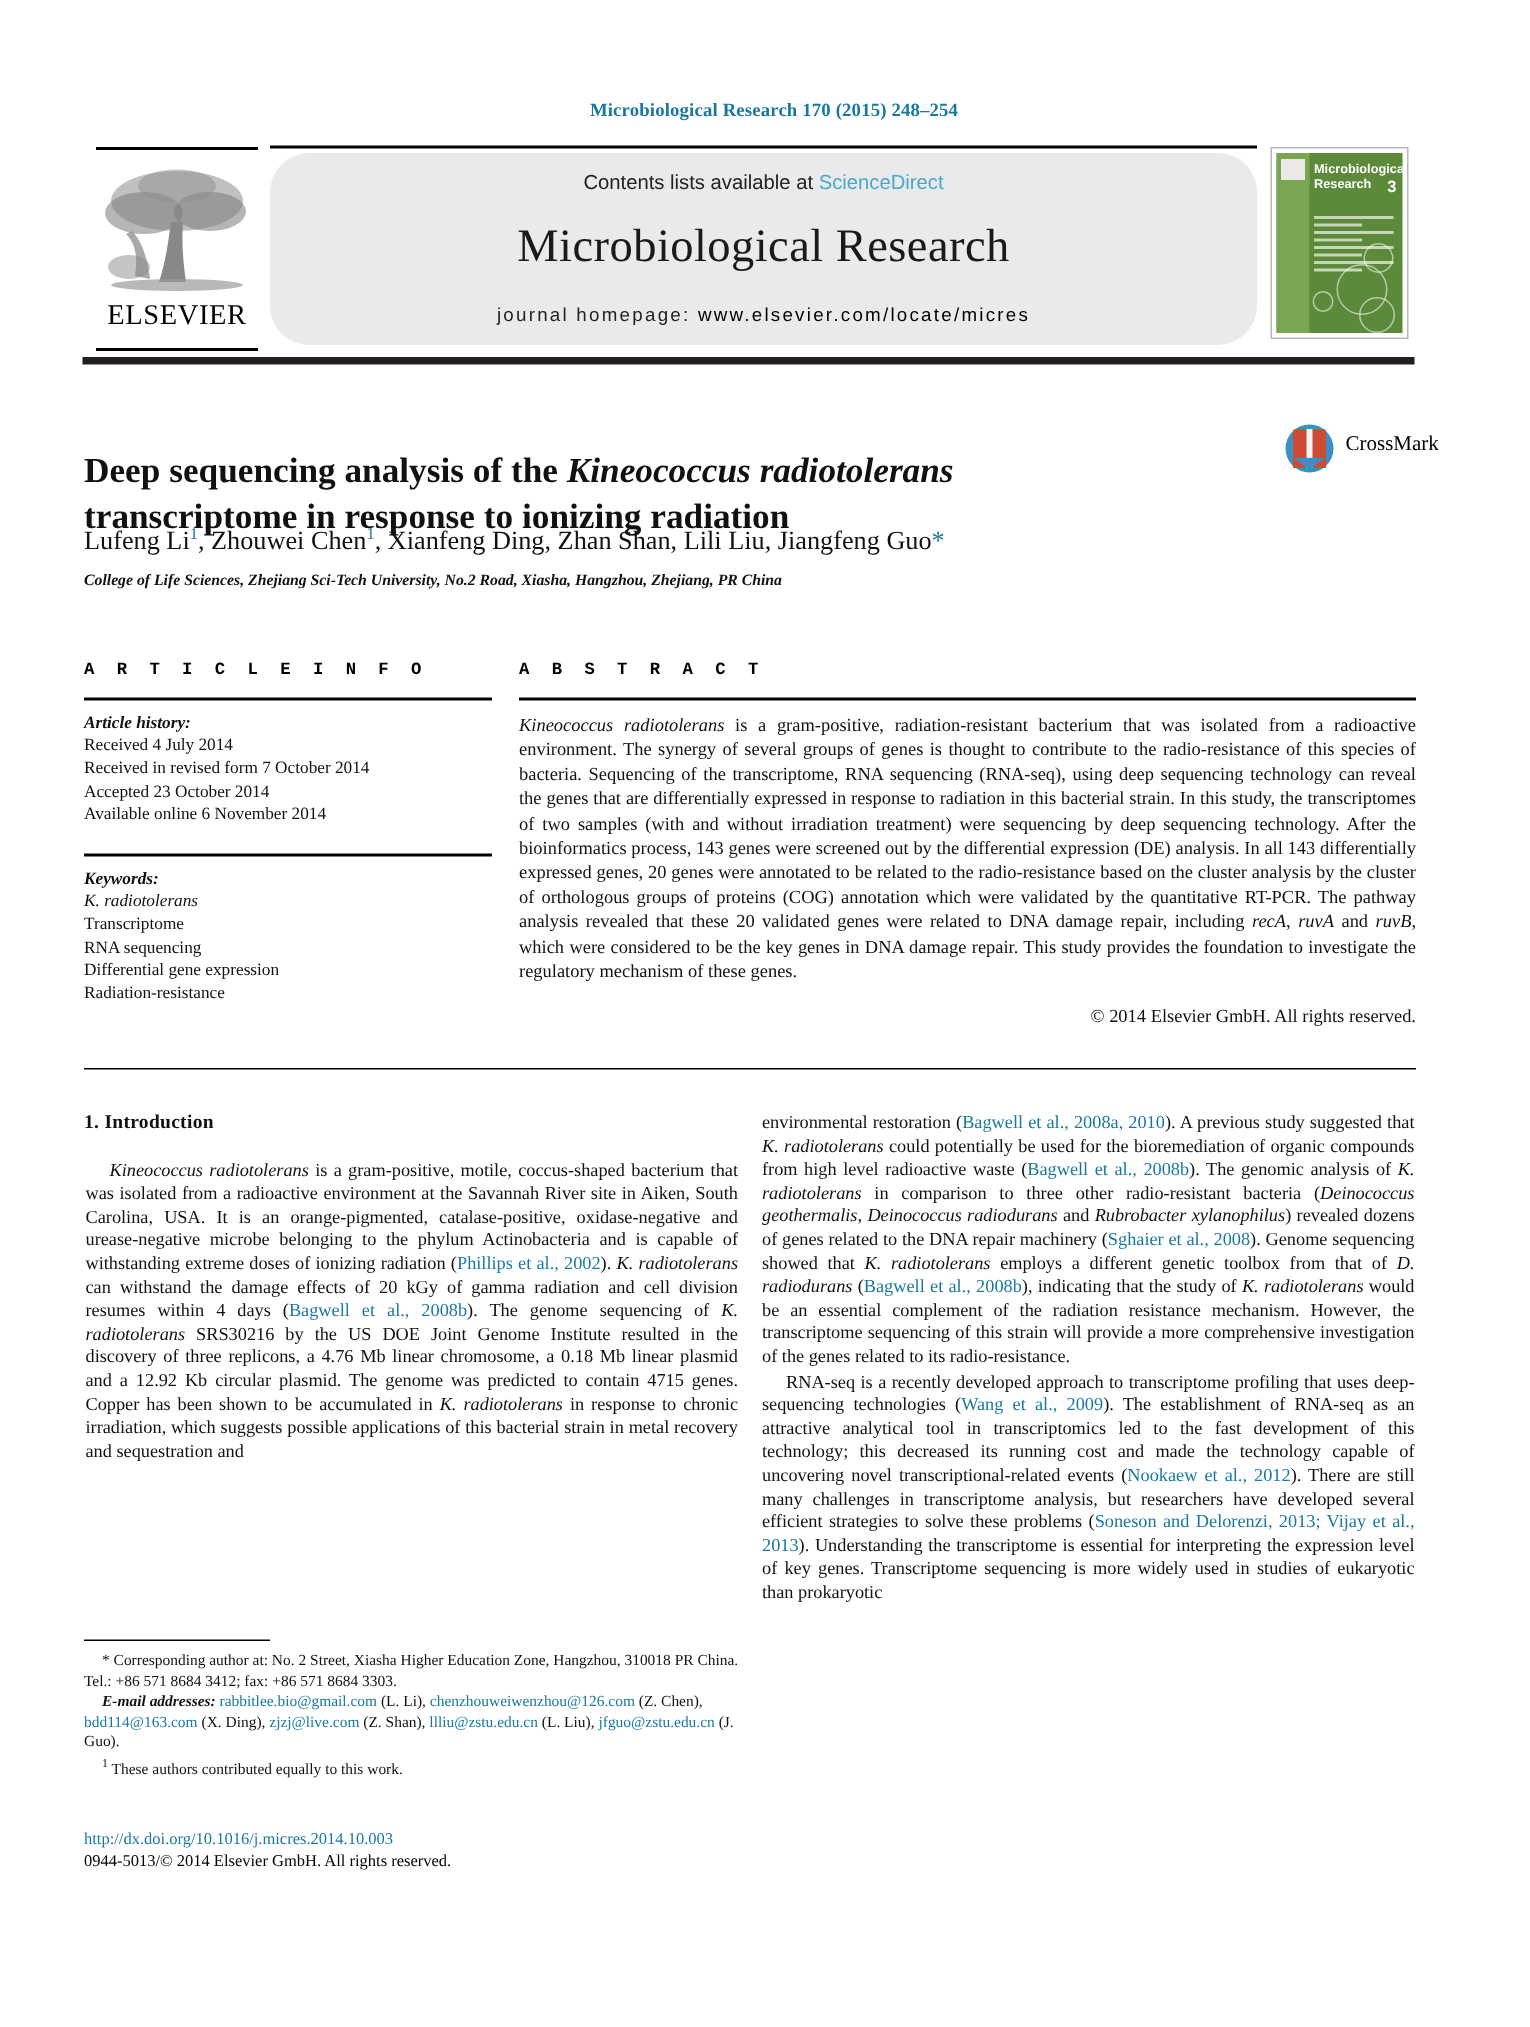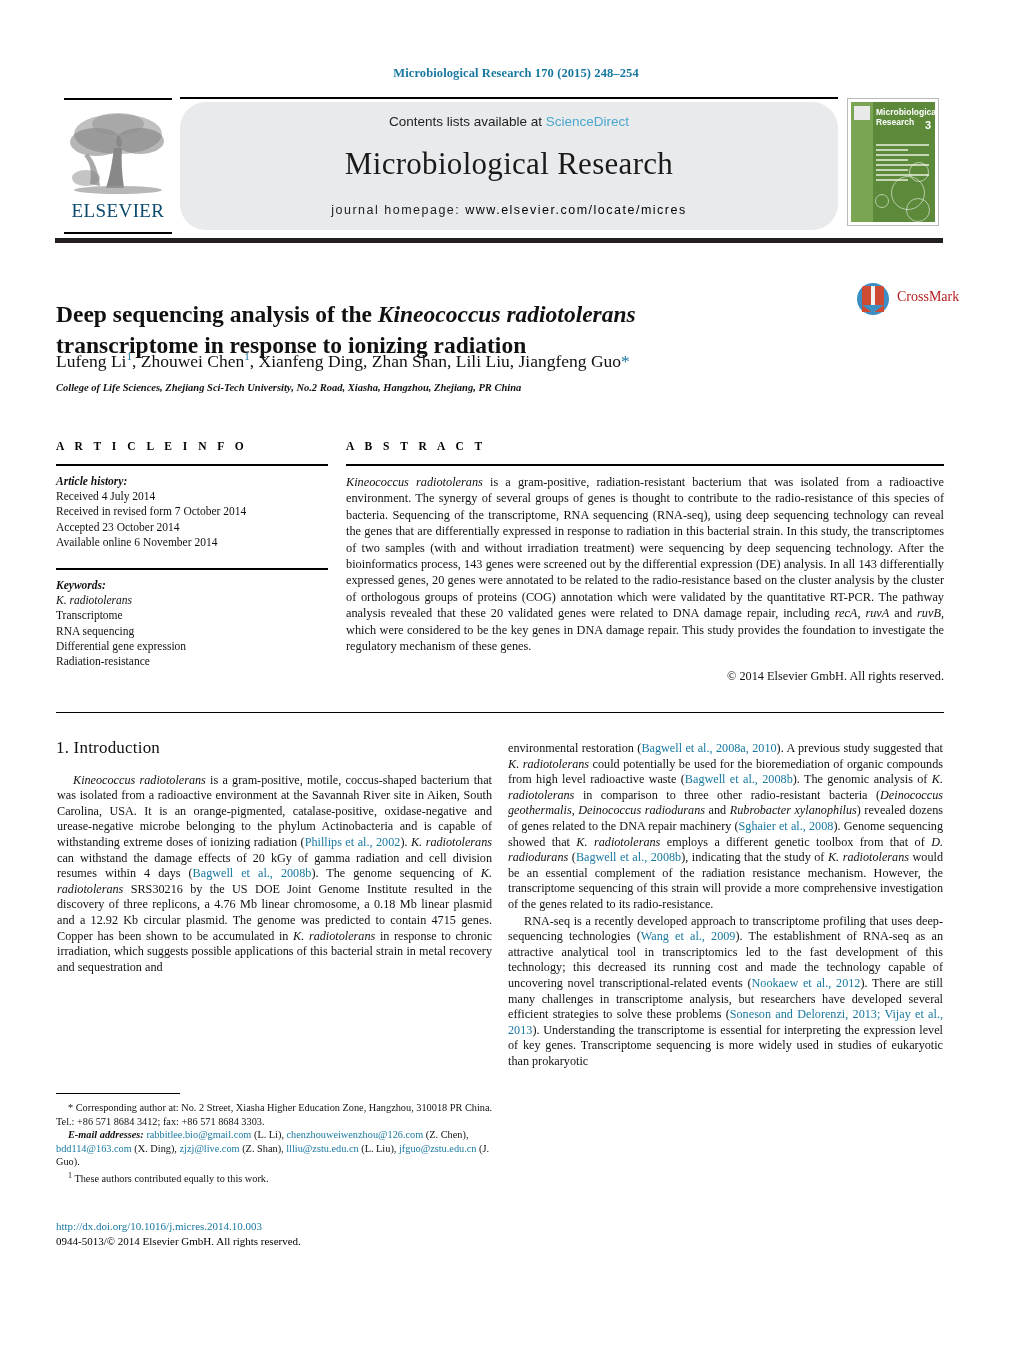--- a/index.html
+++ b/index.html
@@ -63,21 +63,21 @@
   
   .elsevier {
     position: absolute; left: 58px; top: 98px; width: 122px; height: 136px;
   }
   .elsevier .eline-top { position:absolute; left:6px; top:0; width:108px; height:2px; background:#000; }
   .elsevier .eline-bot { position:absolute; left:6px; bottom:0; width:108px; height:2px; background:#000; }
   .elsevier .tree { position:absolute; left:8px; top:10px; width:104px; height:92px; }
   .elsevier .word {
     position:absolute; left:6px; top:102px; width:108px;
     text-align:center; font-family:"Liberation Serif", serif;
-    font-size:19px; color:#0c4a6e; letter-spacing:.4px;
+    font-size:19px; color:#000000; letter-spacing:.4px;
   }
 
   
   .cover {
     position: absolute; left: 847px; top: 98px; width: 92px; height: 128px;
     border: 1px solid #b9b9b9; background: #fff; padding: 3px;
   }
   .cover-inner { position: relative; width: 100%; height: 100%; background: #5c8a3a; overflow: hidden; }
   .cov-left { position:absolute; left:0; top:0; width:22px; height:100%; background:#7aa653; }
   .cov-logo { position:absolute; left:3px; top:4px; width:16px; height:14px; background:#e9e9e9; }
@@ -121,26 +121,26 @@
     position:absolute; left:5px; top:3px; width:22px; height:26px; background:#cf4a33;
     border-radius: 2px 2px 0 0;
   }
   .cm-notch {
     position:absolute; left:5px; top:22px; width:22px; height:8px; background:#3c8fc4;
     clip-path: polygon(0 0, 100% 0, 50% 100%);
   }
   .cm-white { position:absolute; left:14px; top:3px; width:4px; height:26px; background:#f4f4f4; }
   .cm-text {
     position:absolute; left:40px; top:6px; font-family:"Liberation Serif", serif;
-    font-size:14px; color:#b91c1c;
+    font-size:14px; color:#000000;
   }
 
   
   .sec-heading {
-    font-family: Liberation Serif, serif;
+    font-family: Liberation Mono, monospace;
     font-weight: bold; font-size: 11.5px; letter-spacing: 4px;
   }
   .col-info { position: absolute; left: 56px; top: 440px; width: 272px; }
   .col-abs  { position: absolute; left: 346px; top: 440px; width: 598px; }
   .hrule { height: 2px; background: #000; margin: 12px 0 8px 0; }
 
   .info-body { font-family:"Liberation Serif", serif; font-size:11.5px; line-height:15.2px; color:#111; }
   .info-body .lbl { font-style: italic; font-weight: bold; }
   .info-body .kw-it { font-style: italic; }
   .kw-block { margin-top: 6px; }
@@ -155,21 +155,21 @@
 
   
   .body-col {
     position: absolute; top: 740px; width: 437px;
     font-family:"Liberation Serif", serif; font-size:12.2px; line-height:15.6px;
     color:#111; text-align: justify;
   }
   .body-col.left  { left: 56px; }
   .body-col.right { left: 507px; }
   .body-col h2 {
-    font-size: 17px; font-weight: normal; margin: 0 0 17px 0; letter-spacing:.2px;
+    font-size: 13px; font-weight: bold; margin: 0 0 17px 0; letter-spacing:.2px;
   }
   .body-col p { margin: 1px; text-indent: 16px; }
   .body-col p.noind { text-indent: 0; }
   .body-col i { font-style: italic; }
   a.ref { color:#1878a0; text-decoration:none; }
 
   
   .footnotes {
     position: absolute; left: 56px; top: 1093px; width: 437px;
     font-family:"Liberation Serif", serif; font-size:10.3px; line-height:13.6px; color:#111;

